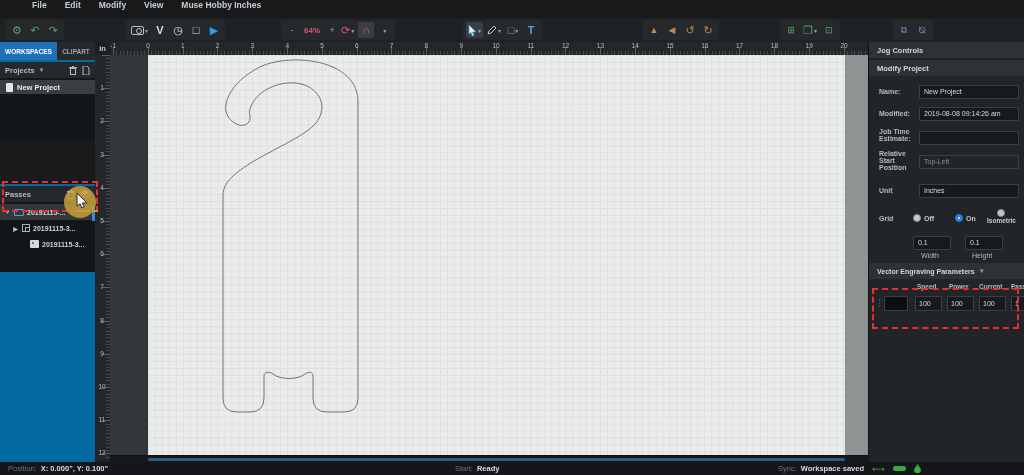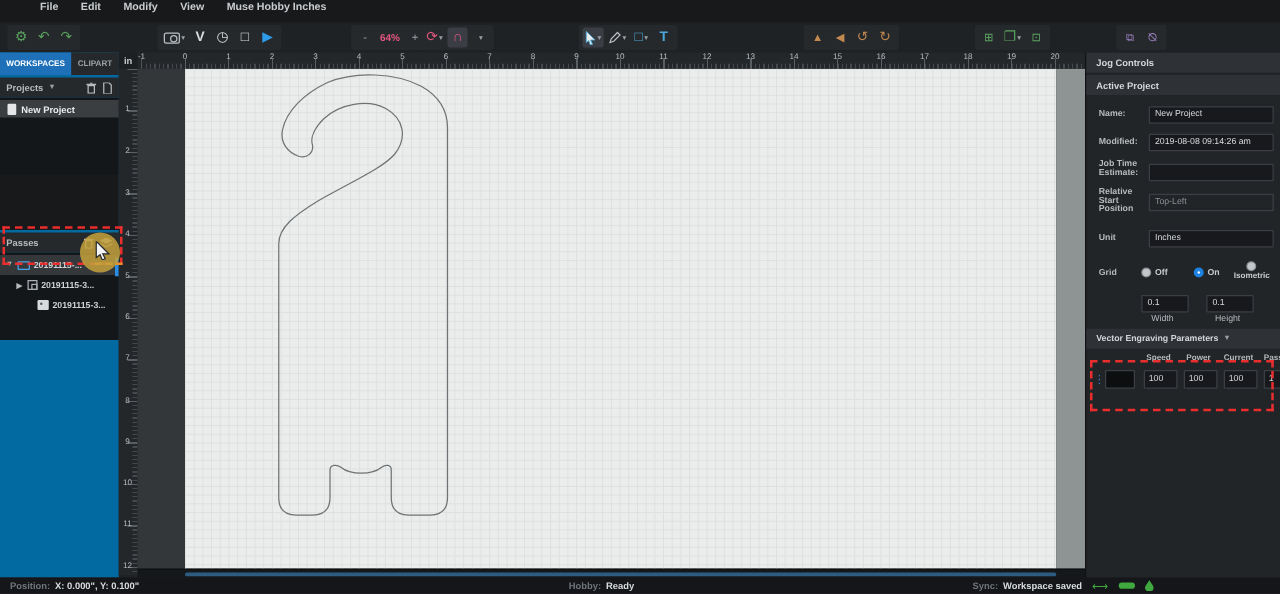--- a/index.html
+++ b/index.html
@@ -105,21 +105,21 @@
   .vcols span{position:absolute;top:0;}
   .vrow{position:relative;height:20px;}
   .handle{position:absolute;left:6px;top:3px;color:#2f7fd6;font-size:9px;}
   .swatch{position:absolute;left:15px;top:1px;width:24px;height:15px;background:#0c0e10;border:1px solid #3b3f43;border-radius:1px;}
   .vin{position:absolute;top:1px;height:15px;background:#17191c;border:1px solid #3b3f43;color:#d7dadc;
        font-size:7px;line-height:13px;padding:0 3px;border-radius:1px;}
 
   
   .statusbar{position:absolute;left:0;top:462px;width:1024px;height:13px;background:#141619;
              font-size:7.5px;display:flex;align-items:center;}
-  .sb-label{color:#6f757a;font-weight:bold;}
+  .sb-label{color:#6f757a;font-weight:normal;}
   .sb-val{color:#d9dcde;font-weight:bold;margin-left:4px;}
   .sb-pos{position:absolute;left:8px;display:flex;}
   .sb-status{position:absolute;left:455px;display:flex;}
   .sb-sync{position:absolute;left:778px;display:flex;}
   .sb-ico{margin-left:8px;display:flex;align-items:center;}
   .pill{width:13px;height:5px;background:#3fa83f;border-radius:2.5px;}
 
   
   .redbox{position:absolute;border:2px dashed #ea2d2d;pointer-events:none;}
   .orangedash{position:absolute;border-bottom:2px dashed #e8902c;width:22px;pointer-events:none;}
@@ -390,21 +390,21 @@
     </div>
 
   <div class="panel">
     <div class="phead" style="margin-top:0">
       <span>Jog Controls</span>
       <span class="spacer"></span>
         <span class="parrow">▶</span>
     </div>
 
     <div class="phead">
-      <span>Active Project</span>
+      <span>Modify Project</span>
     </div>
 
     <div class="prow2" style="margin-top:8px">
       <span class="plabel" style="top:4px">Name:</span>
       <span class="pinput" style="top:1px">New Project</span>
     </div>
     <div class="prow2">
       <span class="plabel" style="top:4px">Modified:</span>
       <span class="pinput" style="top:1px">2019-08-08 09:14:26 am</span>
     </div>
@@ -468,21 +468,21 @@
       <span class="vin" style="left:142px;width:18px">1</span>
     </div>
   </div>
 
   <div class="statusbar">
     <span class="sb-pos">
       <span class="sb-label">Position:</span>
       <span class="sb-val">X: 0.000", Y: 0.100"</span>
     </span>
     <span class="sb-status">
-      <span class="sb-label">Hobby:</span>
+      <span class="sb-label">Start:</span>
       <span class="sb-val">Ready</span>
     </span>
     <span class="sb-sync">
       <span class="sb-label">Sync:</span>
       <span class="sb-val">Workspace saved</span>
       <span class="sb-ico" style="color:#3fa83f;font-size:9px">⟷</span>
       <span class="sb-ico">
           <span class="pill"></span>
         </span>
       <span class="sb-ico">

